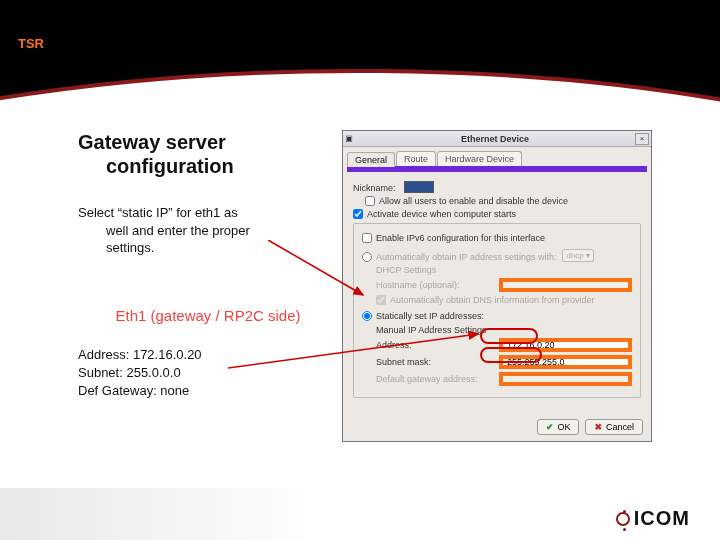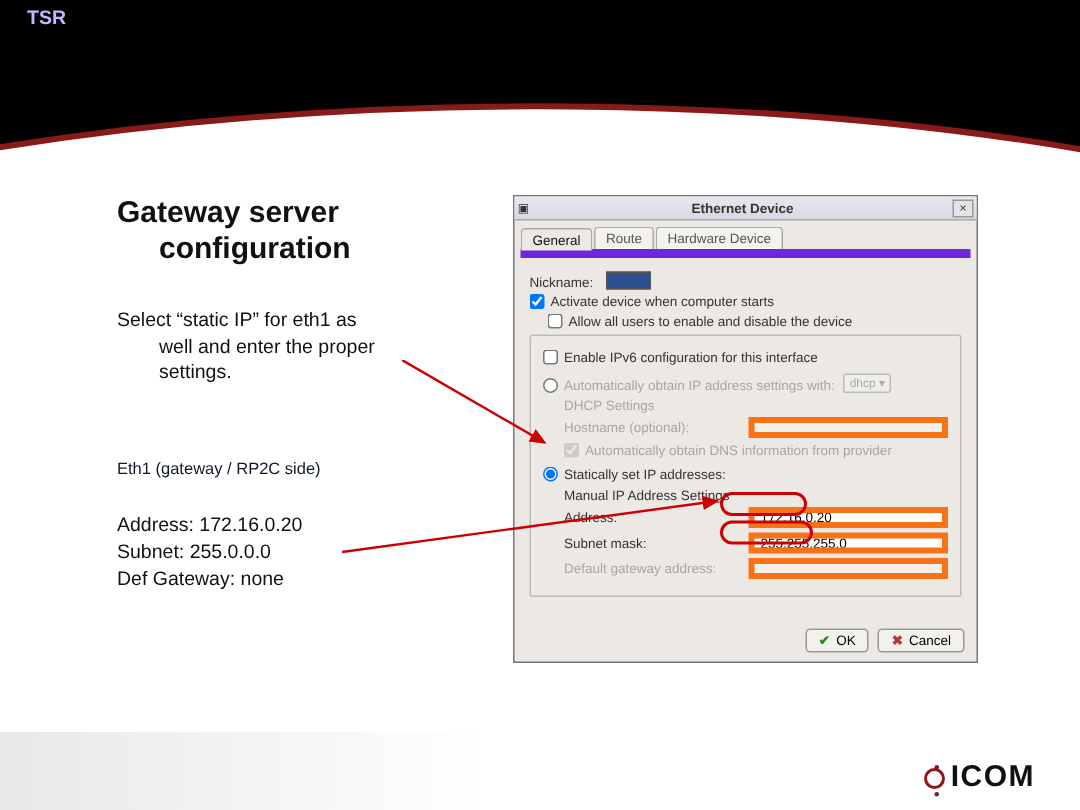--- a/index.html
+++ b/index.html
@@ -9,41 +9,41 @@
     background: #fff;
     position: relative;
     overflow: hidden;
   }
   .header {
     position: relative;
     height: 110px;
     background: #000;
   }
   .tsr {
-    position: absolute; top: 4px; left: 18px;
-    color: #c4b5fd; font-weight: bold; font-size: 13px;
+    position: absolute; top: 36px; left: 18px;
+    color: #f97316; font-weight: bold; font-size: 13px;
   }
   .swoosh {
     position: absolute; bottom: -5px; left: -40px;
     width: 820px; height: 50px;
   }
   .content {
     position: absolute; top: 130px; left: 78px; width: 260px;
   }
   .title {
     font-size: 20px; font-weight: bold; color: #111;
     line-height: 1.2;
   }
   .title .line2 { display: block; padding-left: 28px; }
   .instr {
     margin-top: 26px; font-size: 13px; color: #111; line-height: 1.35;
   }
   .instr .l2, .instr .l3 { display: block; padding-left: 28px; }
   .eth-label {
-    margin-top: 50px; font-size: 11px; color: #0f172a;
+    margin-top: 50px; font-size: 15px; color: #ef4444; text-align: center;
   }
   .settings {
     margin-top: 22px; font-size: 13px; color: #111; line-height: 1.4;
   }
 
   .dialog {
     position: absolute; top: 130px; left: 342px;
     width: 310px; height: 312px;
     border: 1px solid #777; background: #ece9e4;
     font-family: Tahoma, Arial, sans-serif;
@@ -185,27 +185,27 @@
   <div class="tabs">
     <div class="tab active">General</div>
     <div class="tab">Route</div>
     <div class="tab">Hardware Device</div>
   </div>
   <div class="body">
     <div class="row">
       <label>Nickname:</label>
       <div class="nickname"></div>
     </div>
+    <div class="row indent">
+      <input type="checkbox" class="chk" style="">
+      <label>Allow all users to enable and disable the device</label>
+    </div>
     <div class="row">
       <input type="checkbox" class="chk" checked="" style="">
       <label>Activate device when computer starts</label>
-    </div>
-    <div class="row indent">
-      <input type="checkbox" class="chk" style="">
-      <label>Allow all users to enable and disable the device</label>
     </div>
     <div class="framebox">
       <div class="row">
         <input type="checkbox" class="chk" style="">
         <label>Enable IPv6 configuration for this interface</label>
       </div>
       <div class="row" style="margin-top:6px;">
         <input type="radio" class="radio" style="">
         <label class="dimmed">Automatically obtain IP address settings with:</label>
         <span class="sel">dhcp</span>

